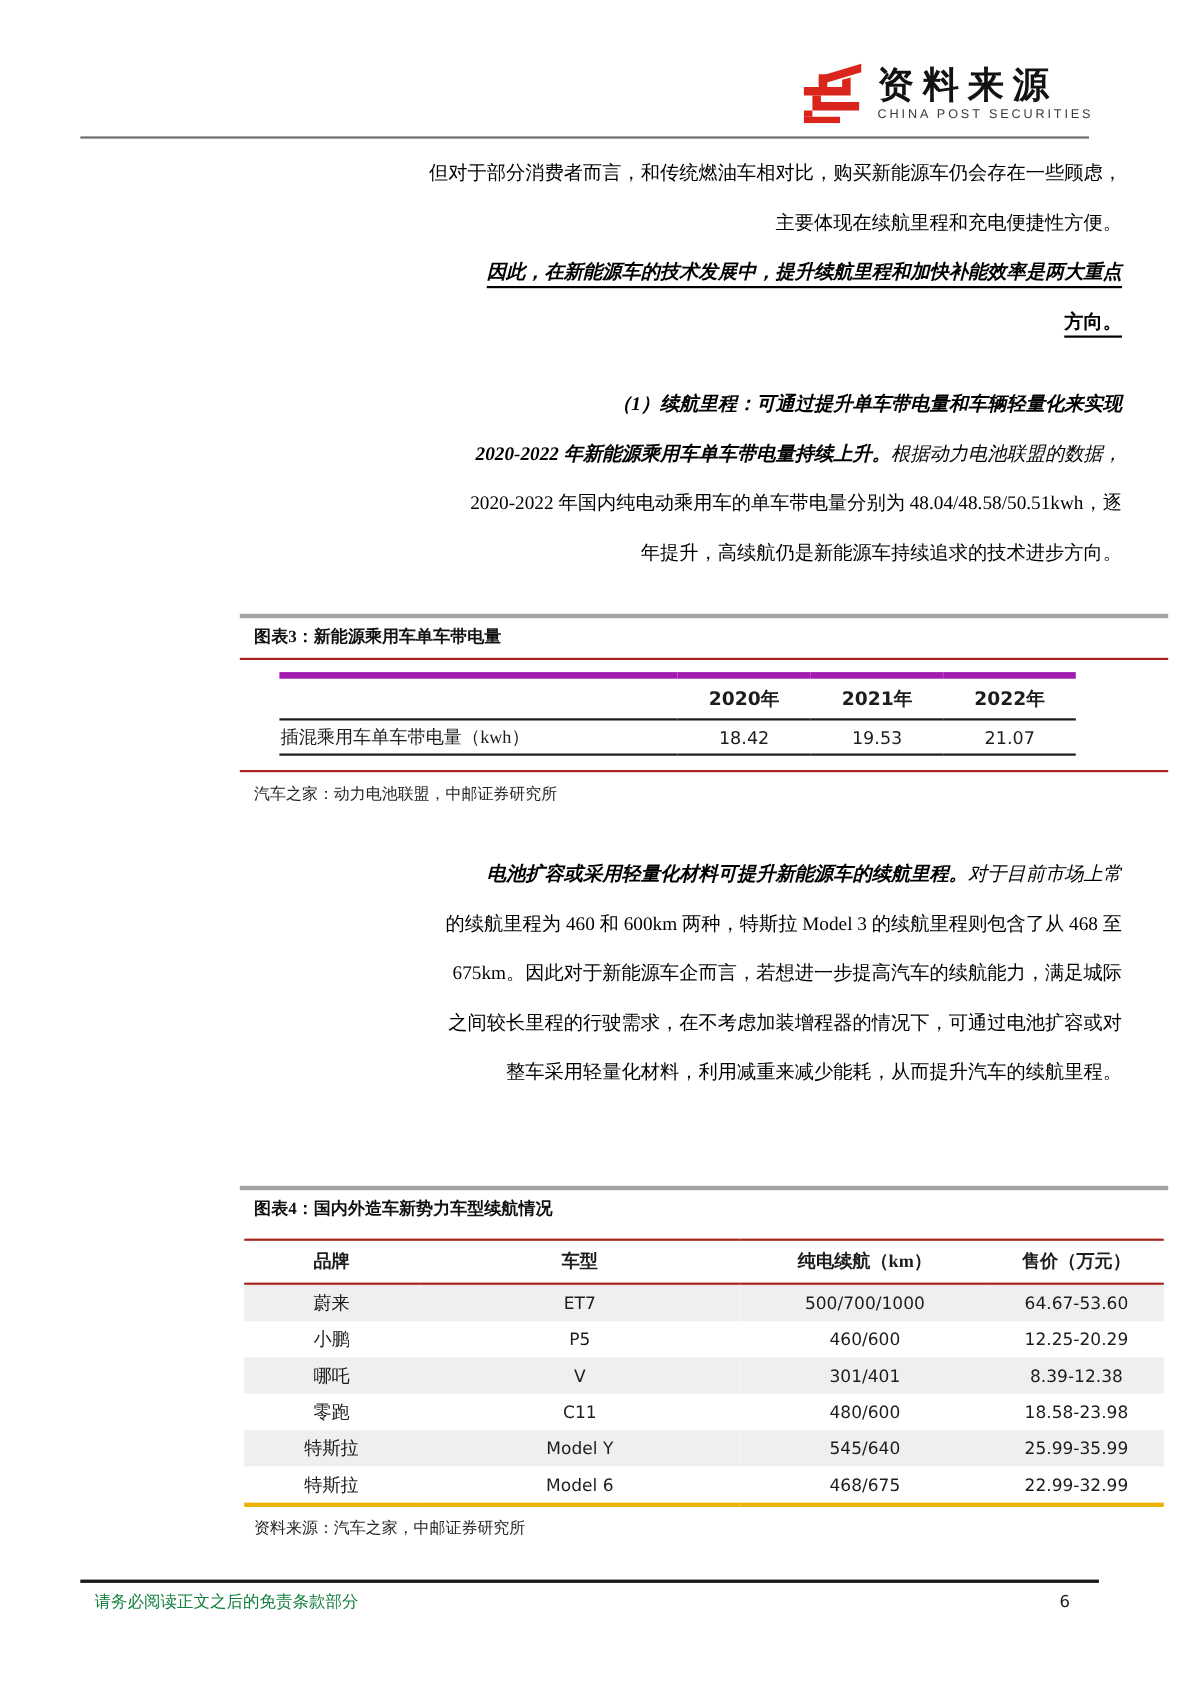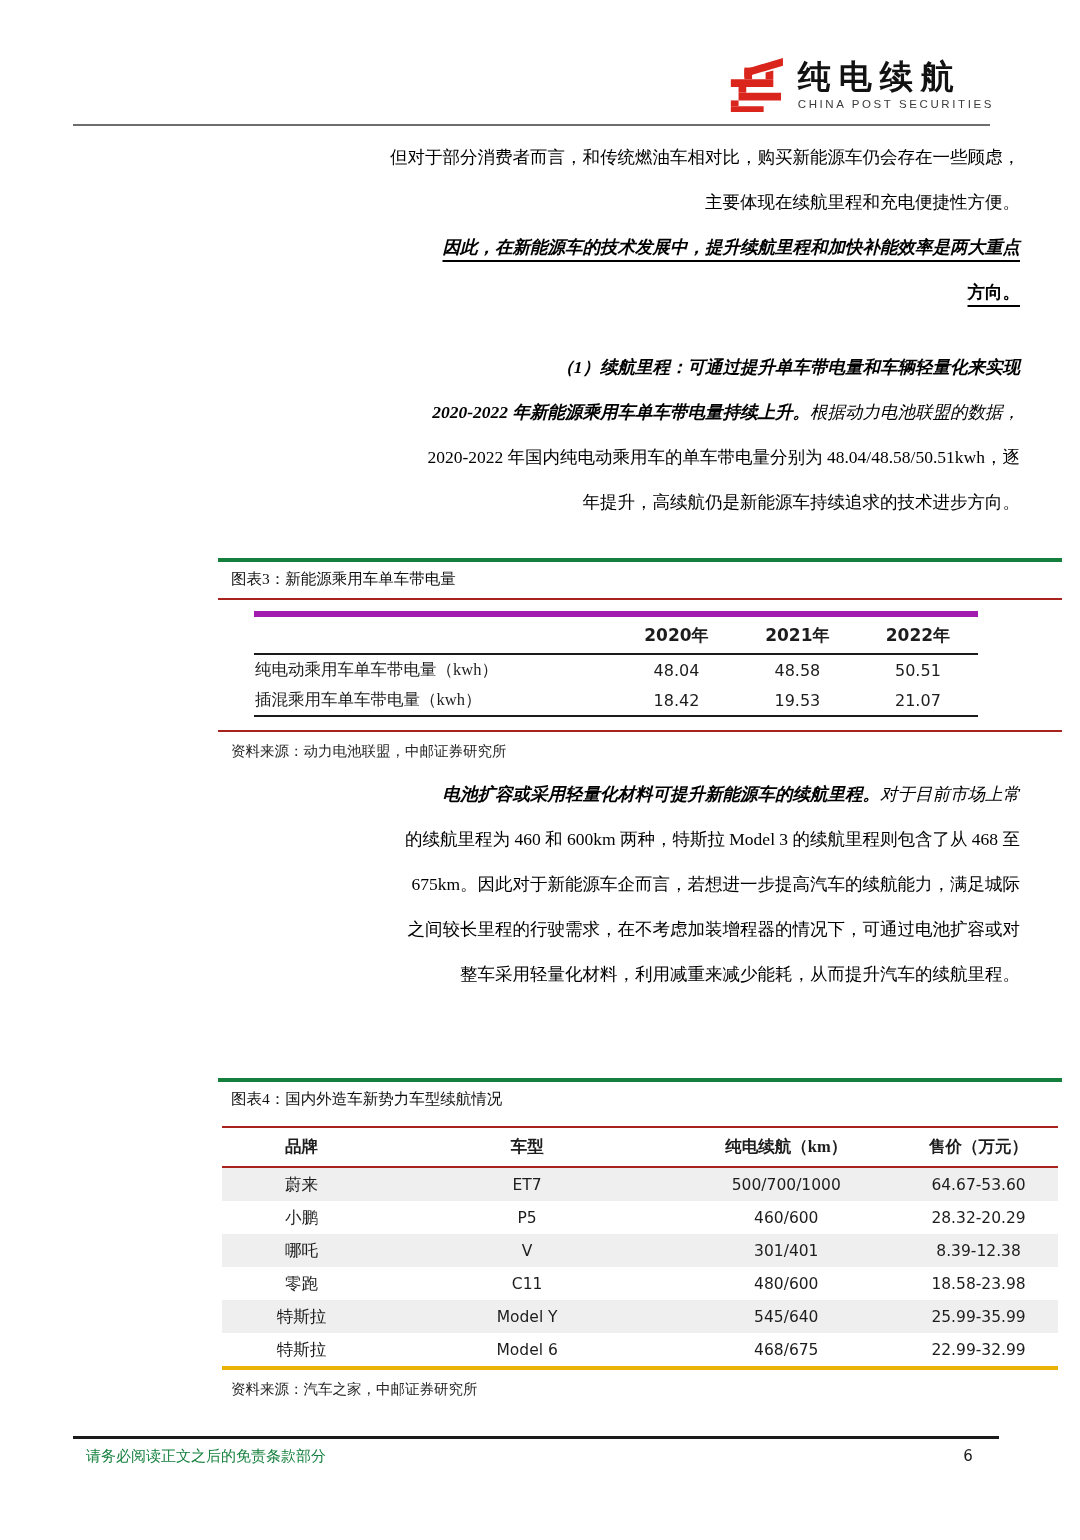--- a/index.html
+++ b/index.html
@@ -19,21 +19,21 @@
 
   
   .text-block { position:absolute; left:330px; width:690px; font-size:17.5px; color:#000000;text-align:right; }
   .line { height:45px; line-height:45px; white-space:nowrap; }
   .indent { padding-left:36px;font-style:italic; }
   .bold { font-weight:700; }
   .bu { font-weight:700; text-decoration:underline; text-underline-offset:7px; text-decoration-thickness:1.5px; }
 
   
   .fig { position:absolute; left:218px; width:844px; }
-  .fig-titlebar { border-top:4px solid #15803d; padding:7px 0 8px 13px; font-weight:400; font-size:15.5px; color:#111; }
+  .fig-titlebar { border-top:4px solid #a3a3a3; padding:7px 0 8px 13px; font-weight:700; font-size:15.5px; color:#111; }
   .titlebar-underline { border-bottom:2px solid #a8231d; }
   .fig-source { padding:10px 0 0 13px; font-size:14.5px; color:#262626; }
 
   
   .fig3-tablewrap { margin:11px 84px 0 36px; }
   .fig3-table { width:100%; border-collapse:collapse; border-top:6px solid #a21caf; border-bottom:2px solid #1a1a1a; font-size:16.5px; }
   .fig3-table thead th { border-bottom:2px solid #1a1a1a; height:34px; font-weight:700; text-align:center;
       font-family:"DejaVu Sans","Liberation Sans",sans-serif; font-size:17px; }
   .fig3-table tbody td { height:28px; text-align:center; font-family:"DejaVu Sans","Liberation Sans",sans-serif; font-size:16px; }
   .fig3-table td.lbl { text-align:left; font-family:"Liberation Serif","DejaVu Serif",serif; font-size:16.5px; }
@@ -63,21 +63,21 @@
         <path d="M22 12 H30 V24 H22 Z"></path>
         <path d="M8 24 H52 V32 H8 Z"></path>
         <path d="M44 17 L52 15 V24 H44 Z"></path>
         <path d="M16 32 H24 V38 H16 Z"></path>
         <path d="M16 38 H60 V46 H16 Z"></path>
         <path d="M8 46 H16 V52 H8 Z"></path>
         <path d="M8 52 H42 V58 H8 Z"></path>
       </g>
     </svg>
     <div class="brand-text">
-      <div class="brand-cn">纯电续航</div>
+      <div class="brand-cn">资料来源</div>
       <div class="brand-en">CHINA POST SECURITIES</div>
     </div>
   </div>
   <div class="header-rule"></div>
 
   <div class="text-block" style="top:135px">
     <div class="line">但对于部分消费者而言，和传统燃油车相对比，购买新能源车仍会存在一些顾虑，</div>
     <div class="line">主要体现在续航里程和充电便捷性方便。</div>
   </div>
 
@@ -109,36 +109,30 @@
         <thead>
           <tr>
             <th class="lbl"></th>
             <th>2020年</th>
             <th>2021年</th>
             <th>2022年</th>
           </tr>
         </thead>
         <tbody>
           <tr>
-            <td class="lbl">纯电动乘用车单车带电量（kwh）</td>
-            <td>48.04</td>
-            <td>48.58</td>
-            <td>50.51</td>
-          </tr>
-          <tr>
             <td class="lbl">插混乘用车单车带电量（kwh）</td>
             <td>18.42</td>
             <td>19.53</td>
             <td>21.07</td>
           </tr>
         </tbody>
       </table>
     </div>
     <div class="fig3-sep"></div>
-    <div class="fig-source">资料来源：动力电池联盟，中邮证券研究所</div>
+    <div class="fig-source">汽车之家：动力电池联盟，中邮证券研究所</div>
   </div>
 
   <div class="text-block" style="top:772px">
     <div class="line indent"><span class="bold">电池扩容或采用轻量化材料可提升新能源车的续航里程。</span><span>对于目前市场上常</span></div>
     <div class="line">的续航里程为 460 和 600km 两种，特斯拉 Model 3 的续航里程则包含了从 468 至</div>
     <div class="line">675km。因此对于新能源车企而言，若想进一步提高汽车的续航能力，满足城际</div>
     <div class="line">之间较长里程的行驶需求，在不考虑加装增程器的情况下，可通过电池扩容或对</div>
     <div class="line">整车采用轻量化材料，利用减重来减少能耗，从而提升汽车的续航里程。</div>
   </div>
 
@@ -163,21 +157,21 @@
         <tr class="zebra">
           <td>蔚来</td>
           <td>ET7</td>
           <td>500/700/1000</td>
           <td>64.67-53.60</td>
         </tr>
         <tr>
           <td>小鹏</td>
           <td>P5</td>
           <td>460/600</td>
-          <td>28.32-20.29</td>
+          <td>12.25-20.29</td>
         </tr>
         <tr class="zebra">
           <td>哪吒</td>
           <td>V</td>
           <td>301/401</td>
           <td>8.39-12.38</td>
         </tr>
         <tr>
           <td>零跑</td>
           <td>C11</td>

